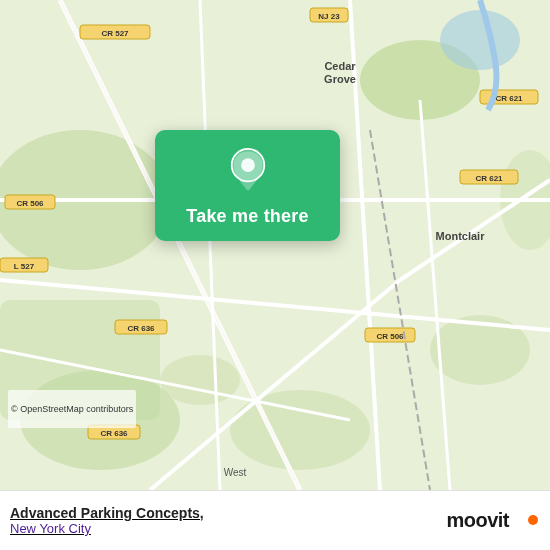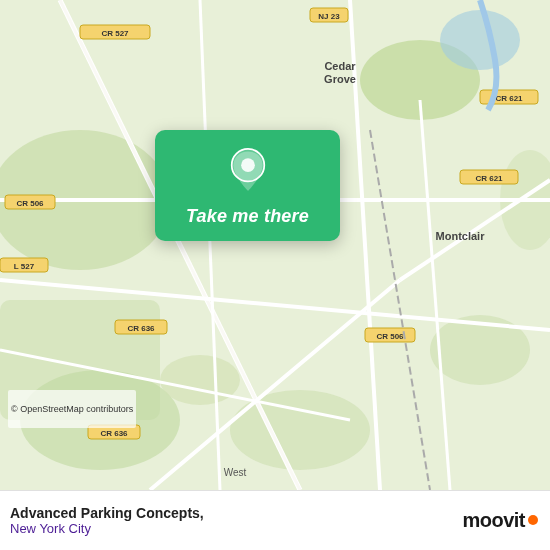--- a/index.html
+++ b/index.html
@@ -27,21 +27,20 @@
       width: 185px;
       background: #2eb872;
       border-radius: 10px;
       display: flex;
       flex-direction: column;
       align-items: center;
       padding: 18px 20px 14px;
       box-shadow: 0 4px 16px rgba(0,0,0,0.25);
       cursor: pointer;
       z-index: 10;
-      font-style: italic;
     }
 
     #pin-icon {
       width: 48px;
       height: 48px;
       margin-bottom: 10px;
     }
 
     #take-me-there-label {
       color: #fff;
@@ -61,37 +60,38 @@
       padding: 0 12px 0 10px;
       border-top: 1px solid #e0e0e0;
       position: relative;
       z-index: 20;
     }
 
     #place-info {
       display: flex;
       flex-direction: column;
       justify-content: center;
+      text-decoration: underline;
     }
 
     #place-name {
       font-size: 14px;
       font-weight: 600;
       color: #222;
     }
 
     #place-location {
       font-size: 13px;
       color: #4c1d95;
     }
 
     #moovit-logo {
       display: flex;
       align-items: center;
-      gap: 2px;
+      gap: 18px;
     }
 
     #moovit-text {
       font-size: 20px;
       font-weight: 900;
       color: #1a1a1a;
       letter-spacing: -0.5px;
     }
 
     #moovit-dot {

